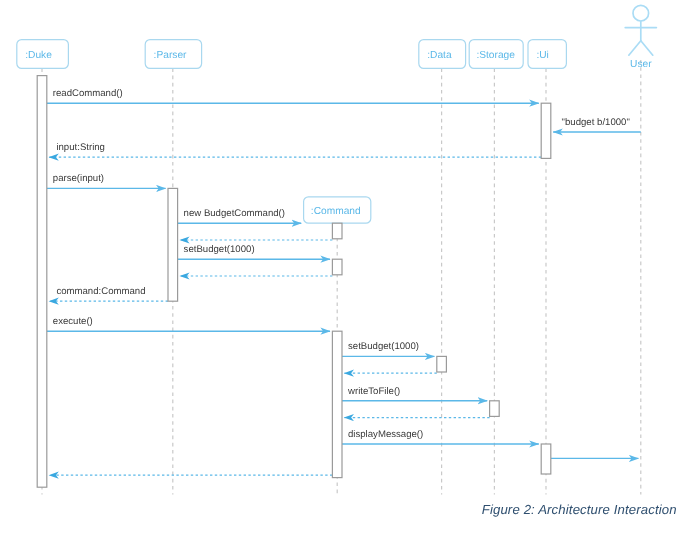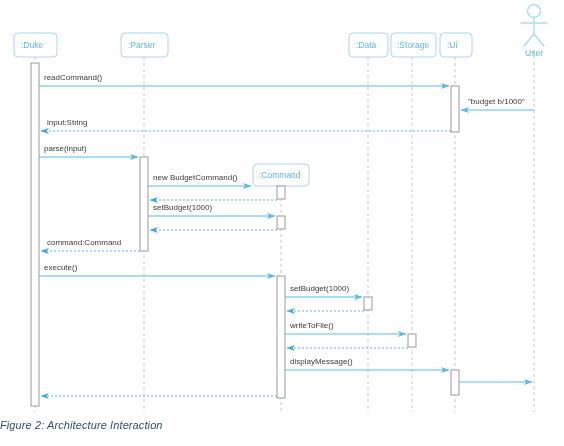--- a/index.html
+++ b/index.html
@@ -72,21 +72,21 @@
     stroke: #aadcf5;
     stroke-width: 1.4;
     fill: none;
     stroke-linecap: round;
   }
   .caption {
     position: absolute;
     left: 0;
     top: 419px;
     width: 564px;
-    text-align: left;
+    text-align: right;
     font-family: "Liberation Sans", sans-serif;
     font-style: italic;
     font-size: 11px;
     color: #2f4f6f;
     letter-spacing: 0.1px;
   }
 </style>
 </head>
 <body>
 

